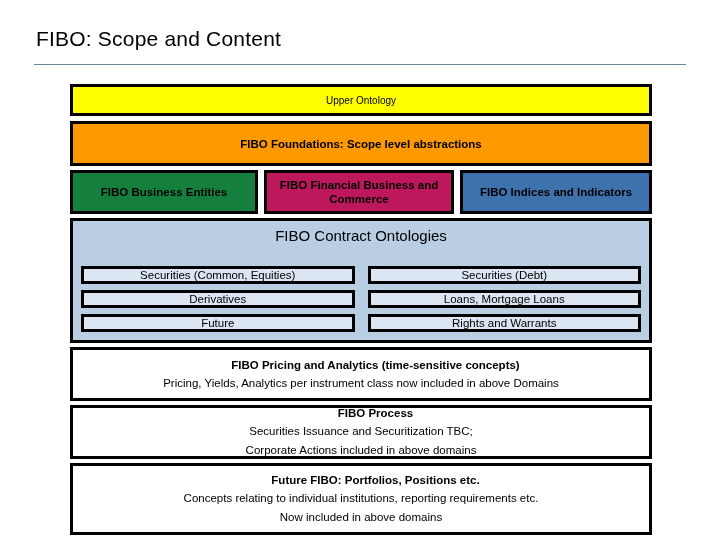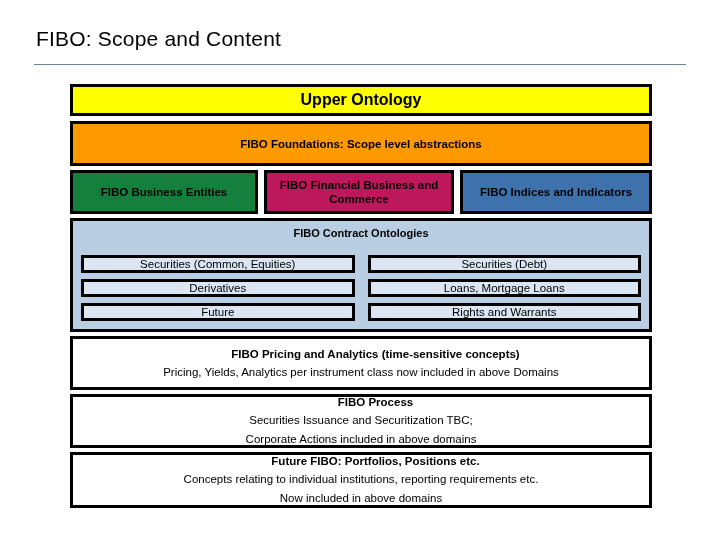--- a/index.html
+++ b/index.html
@@ -51,22 +51,22 @@
     display: flex;
     flex-direction: column;
     align-items: center;
     justify-content: center;
   }
 
   
   #band-upper-ontology {
     height: 32px;
     background: #ffff00;
-    font-size: 16px;
-    font-weight: bold;
+    font-size: 10px;
+    font-weight: normal;
     margin-bottom: 5px;
   }
 
   
   #band-foundations {
     height: 45px;
     background: #ff9900;
     font-size: 11.5px;
     font-weight: bold;
     margin-bottom: 4px;
@@ -108,24 +108,24 @@
   
   #panel-contract-ontologies {
     box-sizing: border-box;
     border: 3px solid #000000;
     background: #b9cde3;
     padding: 6px 8px 8px 8px;
     margin-bottom: 4px;
   }
   #contract-ontologies-heading {
     text-align: center;
-    font-size: 11px;
-    font-weight: bold;
-    color: #000000;
-    margin-bottom: 16px;
+    font-size: 15px;
+    font-weight: normal;
+    color: #000000;
+    margin-bottom: 22px;
   }
   #contract-grid {
     display: grid;
     grid-template-columns: 1fr 1fr;
     column-gap: 13px;
     row-gap: 6px;
   }
   .contract-item {
     box-sizing: border-box;
     border: 3px solid #000000;
@@ -154,21 +154,21 @@
     font-weight: bold;
     line-height: 18px;
     padding-left: 29px;
   }
   .note-line {
     font-size: 11.5px;
     line-height: 19px;
   }
   #note-pricing { height: 54px; display: flex; flex-direction: column; align-items: center; justify-content: center; }
   #note-process { height: 54px; display: flex; flex-direction: column; align-items: center; justify-content: center; }
-  #note-future  { height: 56px; display: flex; flex-direction: column; align-items: center; justify-content: center; }
+  #note-future  { height: 72px; display: flex; flex-direction: column; align-items: center; justify-content: center; }
 </style>
 </head>
 <body>
 
 <div id="slide-title">FIBO: Scope and Content</div>
 
 <div id="title-rule"></div>
 
 <div id="diagram">
 

